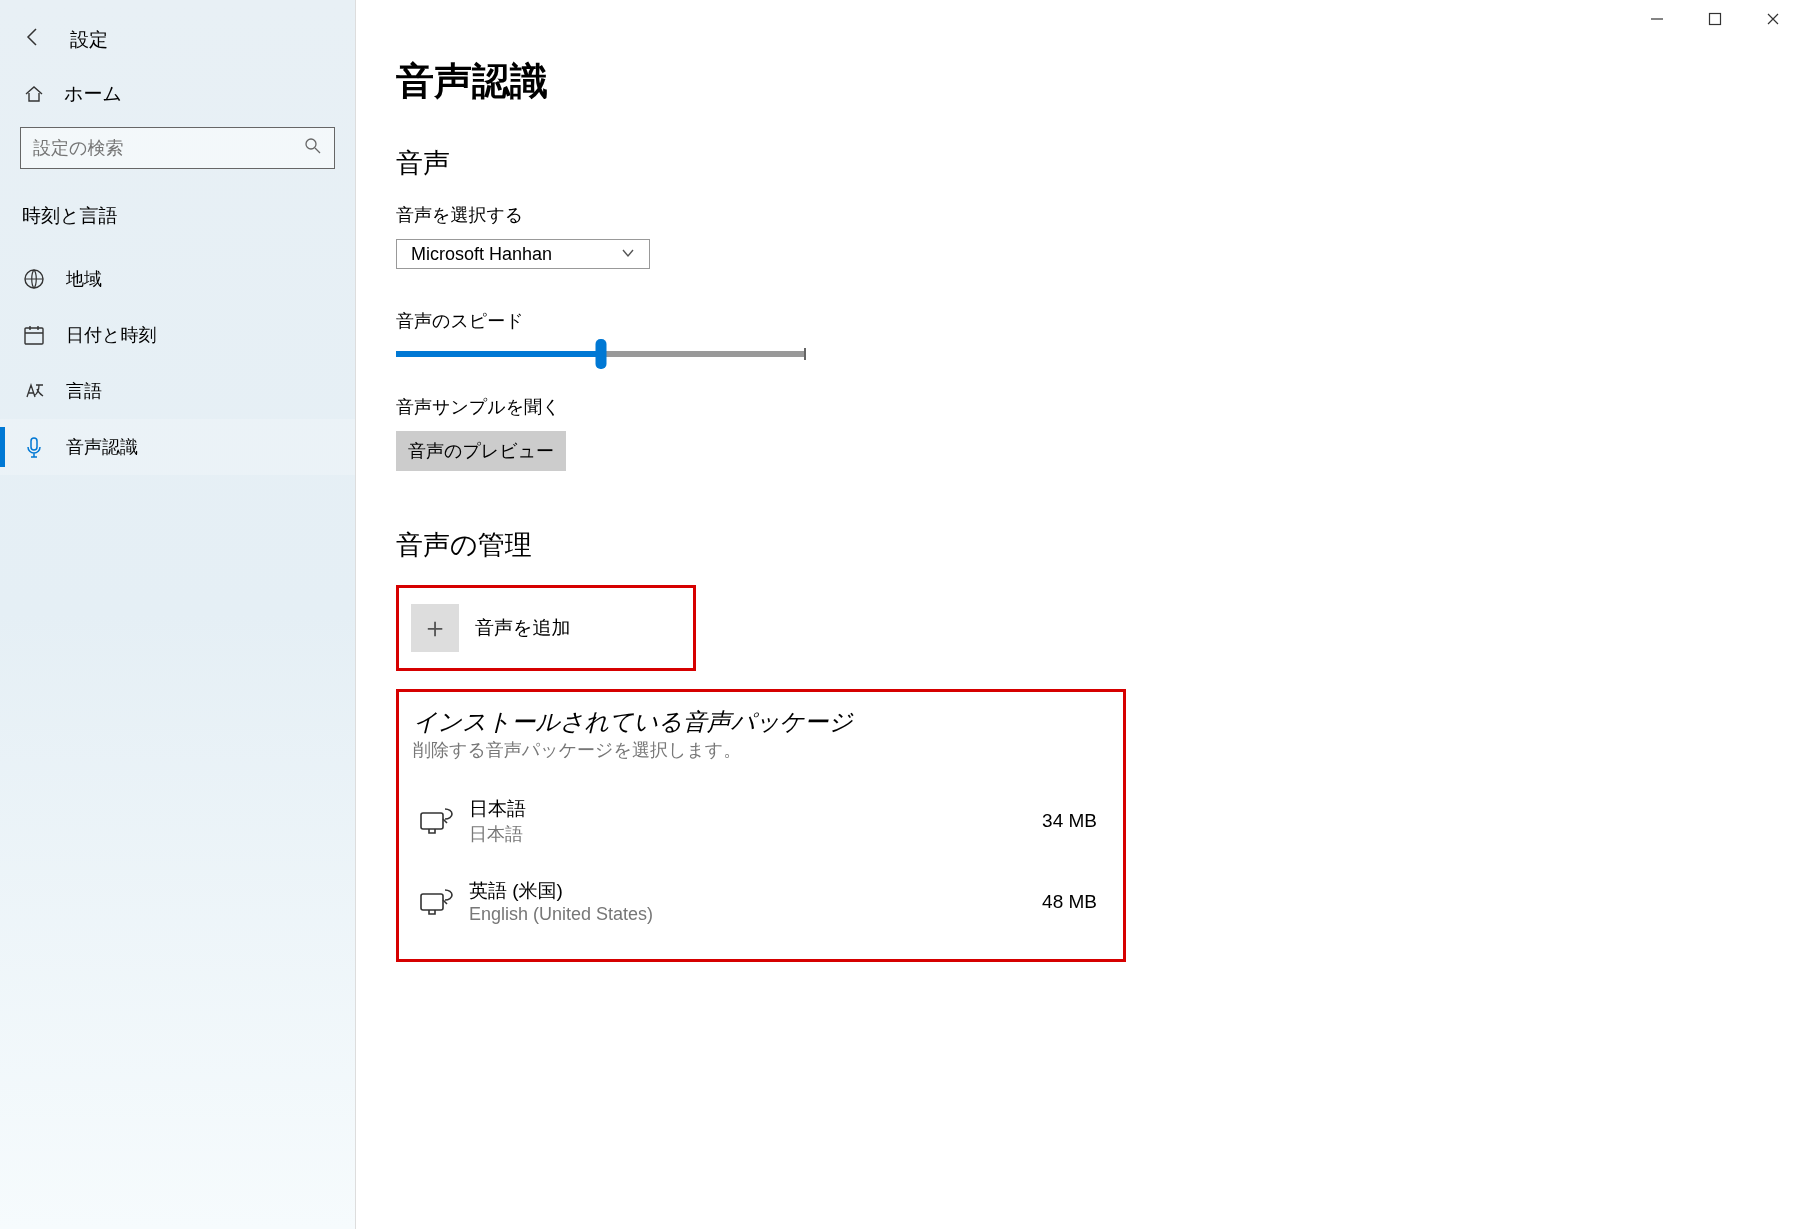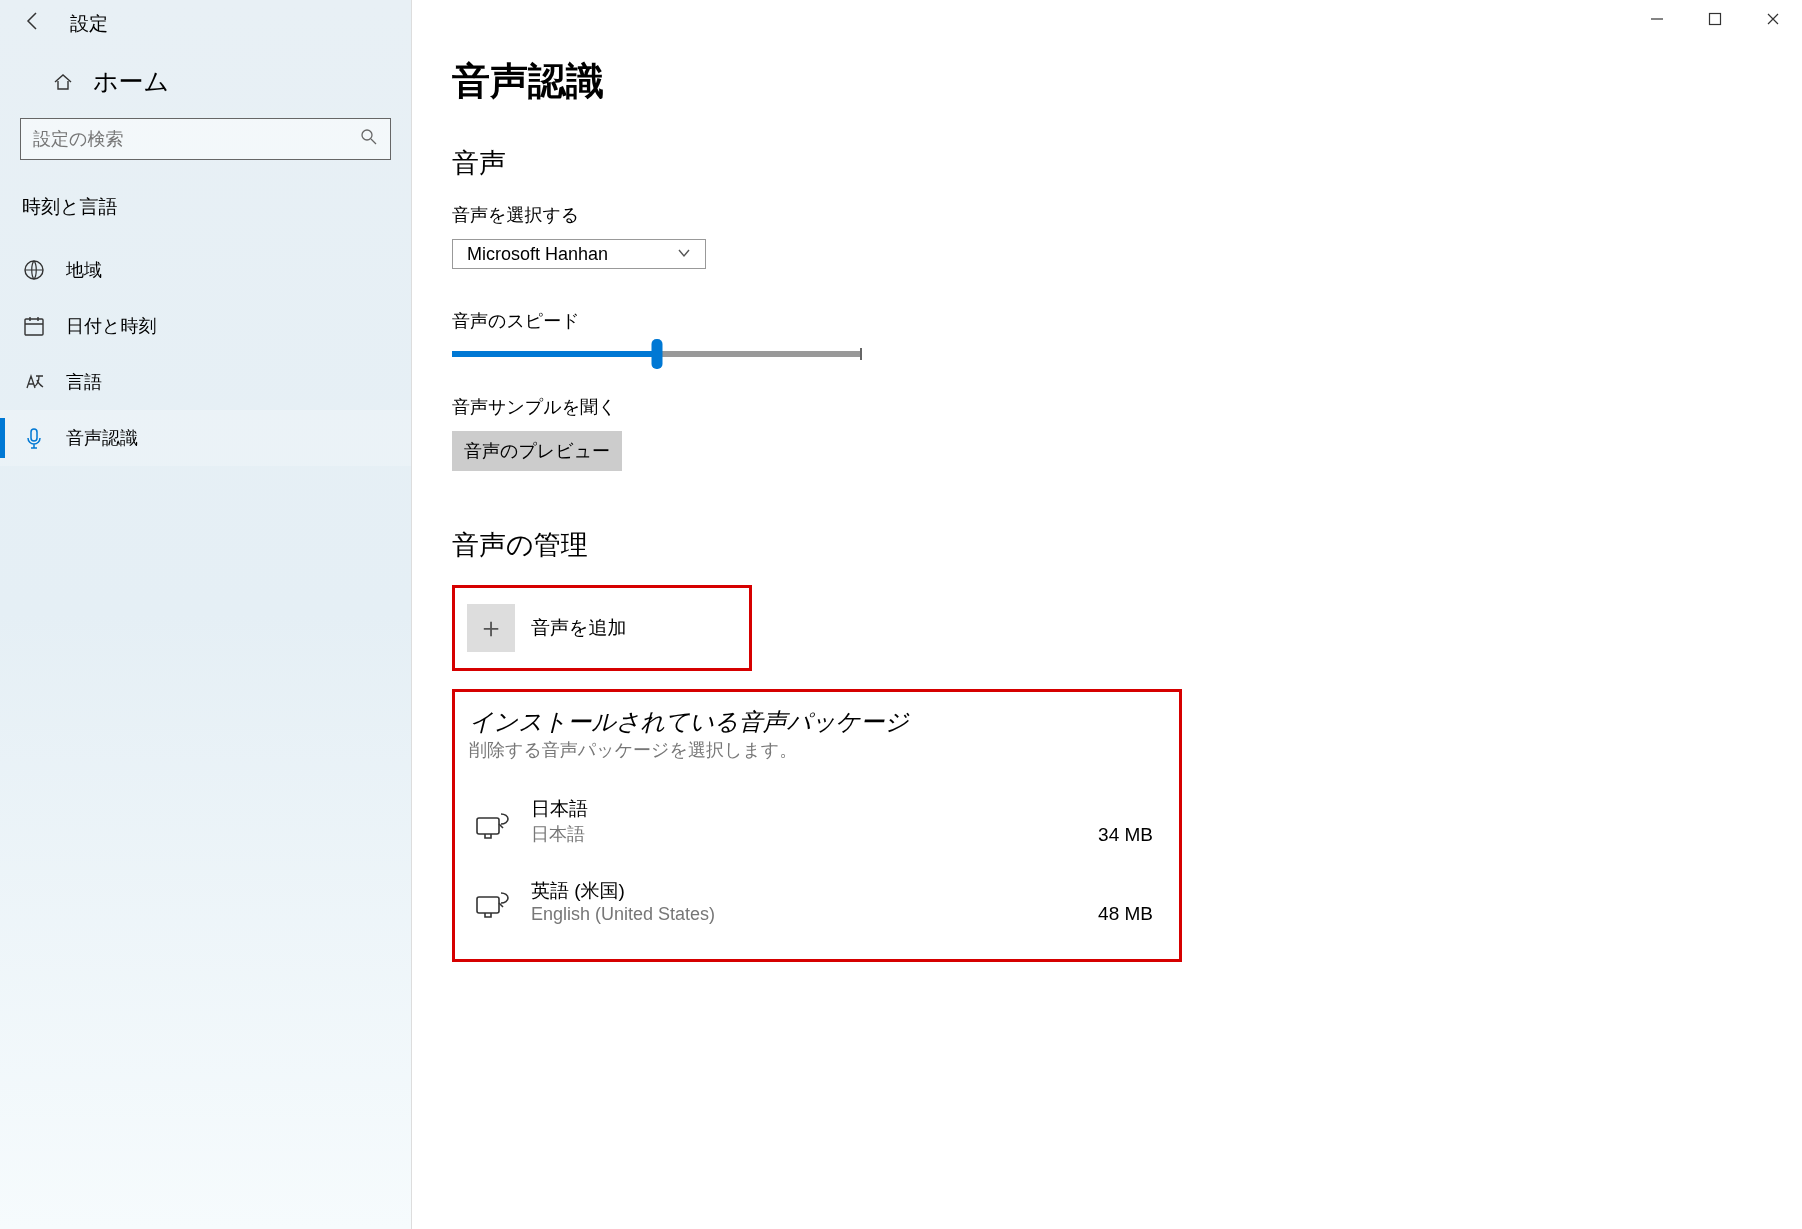--- a/index.html
+++ b/index.html
@@ -1,21 +1,21 @@
 <!DOCTYPE html>
 <html><head>
   <meta charset="utf-8">
   <style>
     * { margin: 0; padding: 0; box-sizing: border-box; font-family: "Yu Gothic UI", "Segoe UI", sans-serif; }
     body { display: flex; width: 1802px; height: 1229px; font-size: 19px; background: #fff; }
-    .sidebar { width: 412px; background: linear-gradient(180deg, #e8f0f5, #e5eff5, #f6fbfd); border-right: 1px solid #ddd; padding-top: 4px; }
+    .sidebar { width: 356px; background: linear-gradient(180deg, #e8f0f5, #e5eff5, #f6fbfd); border-right: 1px solid #ddd; padding-top: 20px; }
     .titlebar { position: absolute; top: 0; right: 0; display: flex; }
     .titlebtn { width: 58px; height: 38px; display: flex; align-items: center; justify-content: center; cursor: default; }
     .back-row { display: flex; align-items: center; padding: 6px 22px 14px; gap: 26px; }
-    .home-row { display: flex; align-items: center; padding: 14px 22px; gap: 18px; font-size: 25px; margin-left: 29px; }
+    .home-row { display: flex; align-items: center; padding: 14px 22px; gap: 18px; font-size: 19px; }
     .searchbox { margin: 6px 20px 24px; border: 1px solid #666; background: rgba(255,255,255,.5); height: 42px; display: flex; align-items: center; padding: 0 12px; justify-content: space-between; }
     .searchbox input { border: 0; background: transparent; flex: 1; font-size: 18px; outline: none; color: #666; }
     .section-title { padding: 10px 22px 22px; font-weight: 400; font-size: 19px; }
     .navitem { display: flex; align-items: center; gap: 20px; padding: 16px 22px; font-size: 18px; cursor: default; }
     .navitem.active { position: relative; background: rgba(255,255,255,.2); }
     .navitem.active::before { content: ""; position: absolute; left: 0; top: 8px; bottom: 8px; width: 5px; background: #0078d4; }
     .navicon { width: 24px; height: 24px; display: flex; align-items: center; justify-content: center; color: #333; }
     .main { flex: 1; padding: 56px 40px; }
     h1 { font-weight: 600; font-size: 38px; margin-bottom: 38px; }
     h2 { font-weight: 400; font-size: 27px; margin-bottom: 22px; }
@@ -26,21 +26,21 @@
     .slider-fill { position: absolute; left: 0; top: 0; height: 6px; background: #0078d4; }
     .slider-thumb { position: absolute; top: -12px; width: 11px; height: 30px; border-radius: 5px; background: #0078d4; transform: translateX(-50%); }
     .slider-tick { position: absolute; right: 0; top: -3px; width: 2px; height: 12px; background: #666; }
     .preview-btn { display: inline-block; padding: 8px 12px; background: #ccc; font-size: 18px; margin-bottom: 56px; cursor: default; }
     .add-box { border: 3px solid #d60000; padding: 16px 12px; width: 300px; margin-bottom: 18px; }
     .add-inner { display: flex; align-items: center; gap: 16px; }
     .plus { width: 48px; height: 48px; background: #ddd; display: flex; align-items: center; justify-content: center; font-size: 28px; color: #555; }
     .pkg-box { border: 3px solid #d60000; padding: 14px 14px 26px; width: 730px; }
     .pkg-title { font-size: 24px; margin-bottom: 0; font-style: italic; }
     .pkg-sub { font-size: 18px; color: #777; margin-bottom: 26px; }
-    .pkg-item { display: flex; align-items: flex-end; gap: 18px; padding: 8px 4px; cursor: default; }
+    .pkg-item { display: flex; align-items: center; gap: 12px; padding: 8px 4px; cursor: default; }
     .pkg-icon { width: 40px; height: 40px; color: #333; }
     .pkg-text { flex: 1; }
     .pkg-name { font-size: 19px; }
     .pkg-desc { font-size: 18px; color: #777; }
     .pkg-size { font-size: 19px; padding-right: 8px; }
     .gap { height: 16px; }
   </style>
 </head>
 <body>
 

